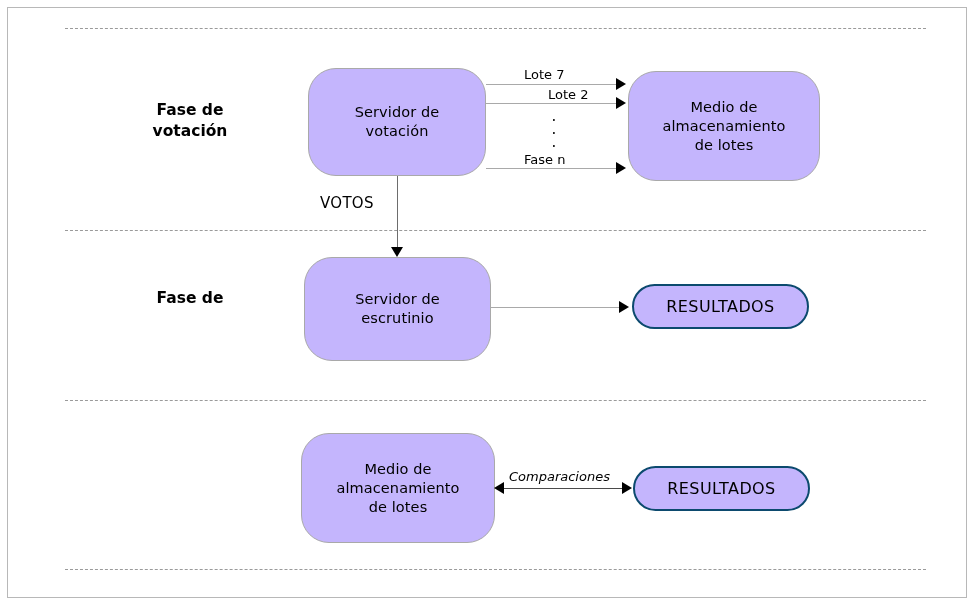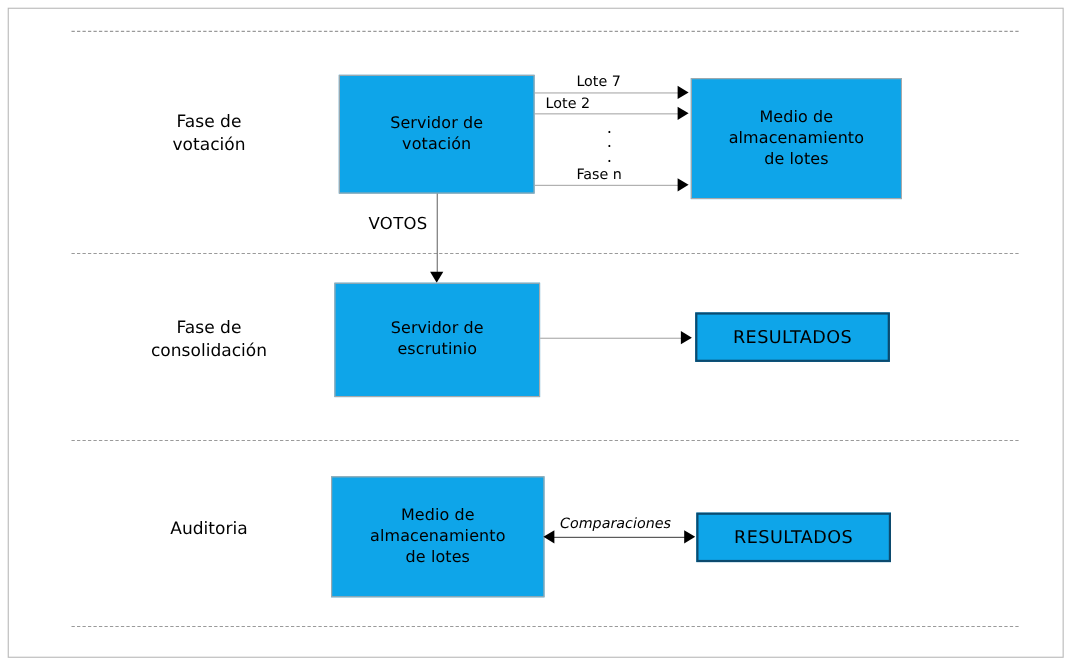--- a/index.html
+++ b/index.html
@@ -34,25 +34,26 @@
     position: absolute;
     left: 65px;
     width: 861px;
     height: 0;
     border-top: 1px dashed #9a9a9a;
   }
   
   .node-box {
     position: absolute;
     box-sizing: border-box;
-    background: #0ea5e9;
+    background: #c4b5fd;
     display: flex;
     align-items: center;
     justify-content: center;
     text-align: center;
+    border-radius: 28px;
   }
   .node-box.gray {
     border: 1px solid #a9a9a9;
   }
   .node-box.black {
     border: 2px solid #0c4a6e;
   }
   .node-label {
     font-size: 14.5px;
     line-height: 19px;
@@ -63,21 +64,21 @@
   .node-label.result {
     font-size: 16px;
     letter-spacing: 0.4px;
   }
   
   .phase-caption {
     position: absolute;
     text-align: center;
     font-size: 15.5px;
     line-height: 21px;
-    font-weight: normal;
+    font-weight: bold;
     color: #000000;
   }
   
   .hline {
     position: absolute;
     height: 0;
     border-top: 1px solid #a9a9a9;
   }
   .vline {
     position: absolute;
@@ -111,21 +112,20 @@
   
   .edge-label {
     position: absolute;
     font-size: 13px;
     color: #000000;
     white-space: nowrap;
   }
   .edge-label.emphasis {
     font-size: 15px;
     letter-spacing: 0.3px;
-    margin-left: 15px;
   }
   .ellipsis-dots {
     position: absolute;
     font-size: 15px;
     line-height: 13px;
     color: #000000;
     text-align: center;
     white-space: pre-line;
   }
 </style>
@@ -141,26 +141,22 @@
   <div class="phase-divider" style="top:400px;"></div>
   <div class="phase-divider" style="top:569px;"></div>
 
   <div class="phase-caption" style="left:100px; top:100px; width:180px;">
     <div>Fase de</div>
     <div>votación</div>
   </div>
 
   <div class="phase-caption" style="left:100px; top:288px; width:180px;">
     <div>Fase de</div>
-    <div>consolidación</div>
-  </div>
-
-  <div class="phase-caption" style="left:100px; top:470px; width:180px;">
-    <div>Auditoria</div>
-  </div>
+  </div>
+
 
   <div class="node-box gray" style="left:308px; top:68px; width:178px; height:108px;">
     <div class="node-label">
       <div>Servidor de</div>
       <div>votación</div>
     </div>
   </div>
 
   <div class="node-box gray" style="left:628px; top:71px; width:192px; height:110px;">
     <div class="node-label">
@@ -169,21 +165,21 @@
       <div>de lotes</div>
     </div>
   </div>
 
   <div class="hline" style="left:486px; top:84px; width:135px;"></div>
   <div class="arrow-right" style="left:616px; top:78px;"></div>
   <div class="edge-label" style="left:524px; top:67px;">Lote 7</div>
 
   <div class="hline" style="left:486px; top:103px; width:135px;"></div>
   <div class="arrow-right" style="left:616px; top:97px;"></div>
-  <div class="edge-label" style="left:496px; top:87px;">Lote 2</div>
+  <div class="edge-label" style="left:548px; top:87px;">Lote 2</div>
 
   <div class="ellipsis-dots" style="left:530px; top:110px; width:48px;">.
 .
 .</div>
 
   <div class="hline" style="left:486px; top:168px; width:135px;"></div>
   <div class="arrow-right" style="left:616px; top:162px;"></div>
   <div class="edge-label" style="left:524px; top:152px;">Fase n</div>
 
   <div class="vline" style="left:397px; top:176px; height:72px;"></div>

